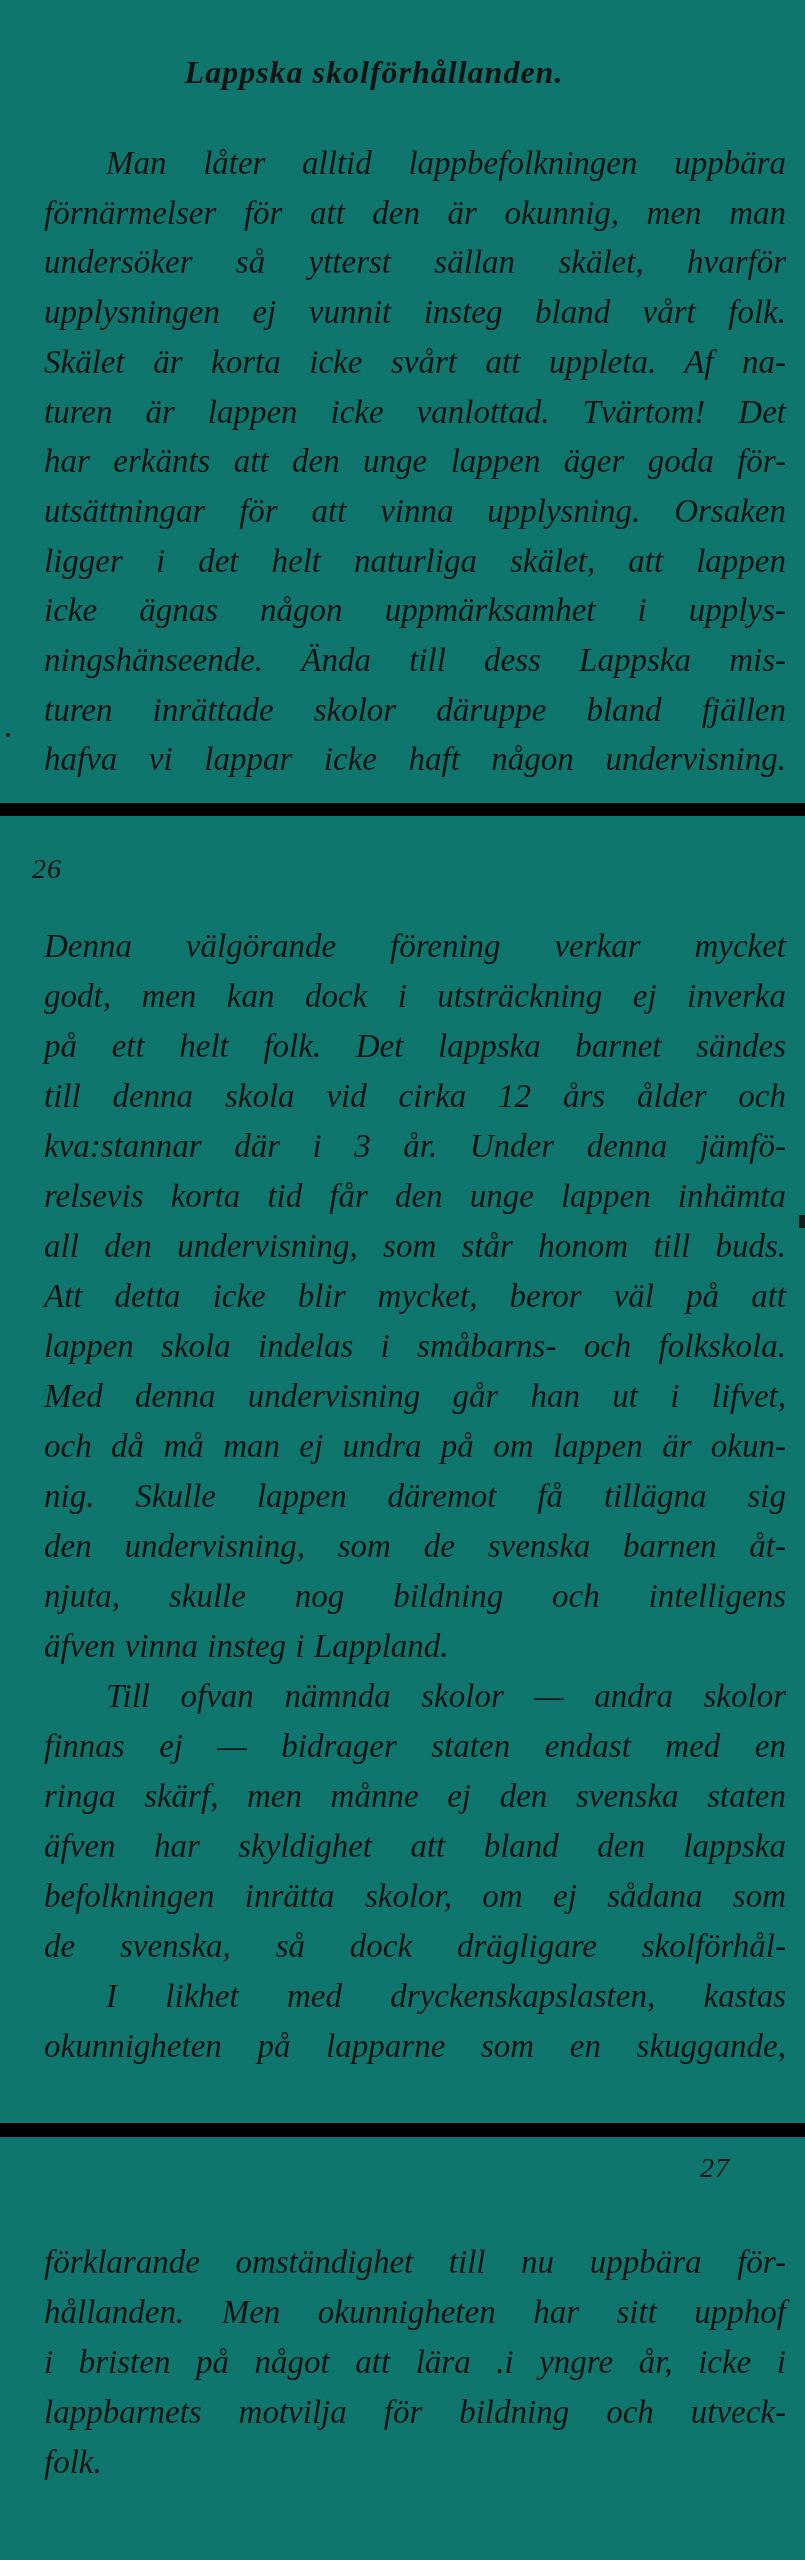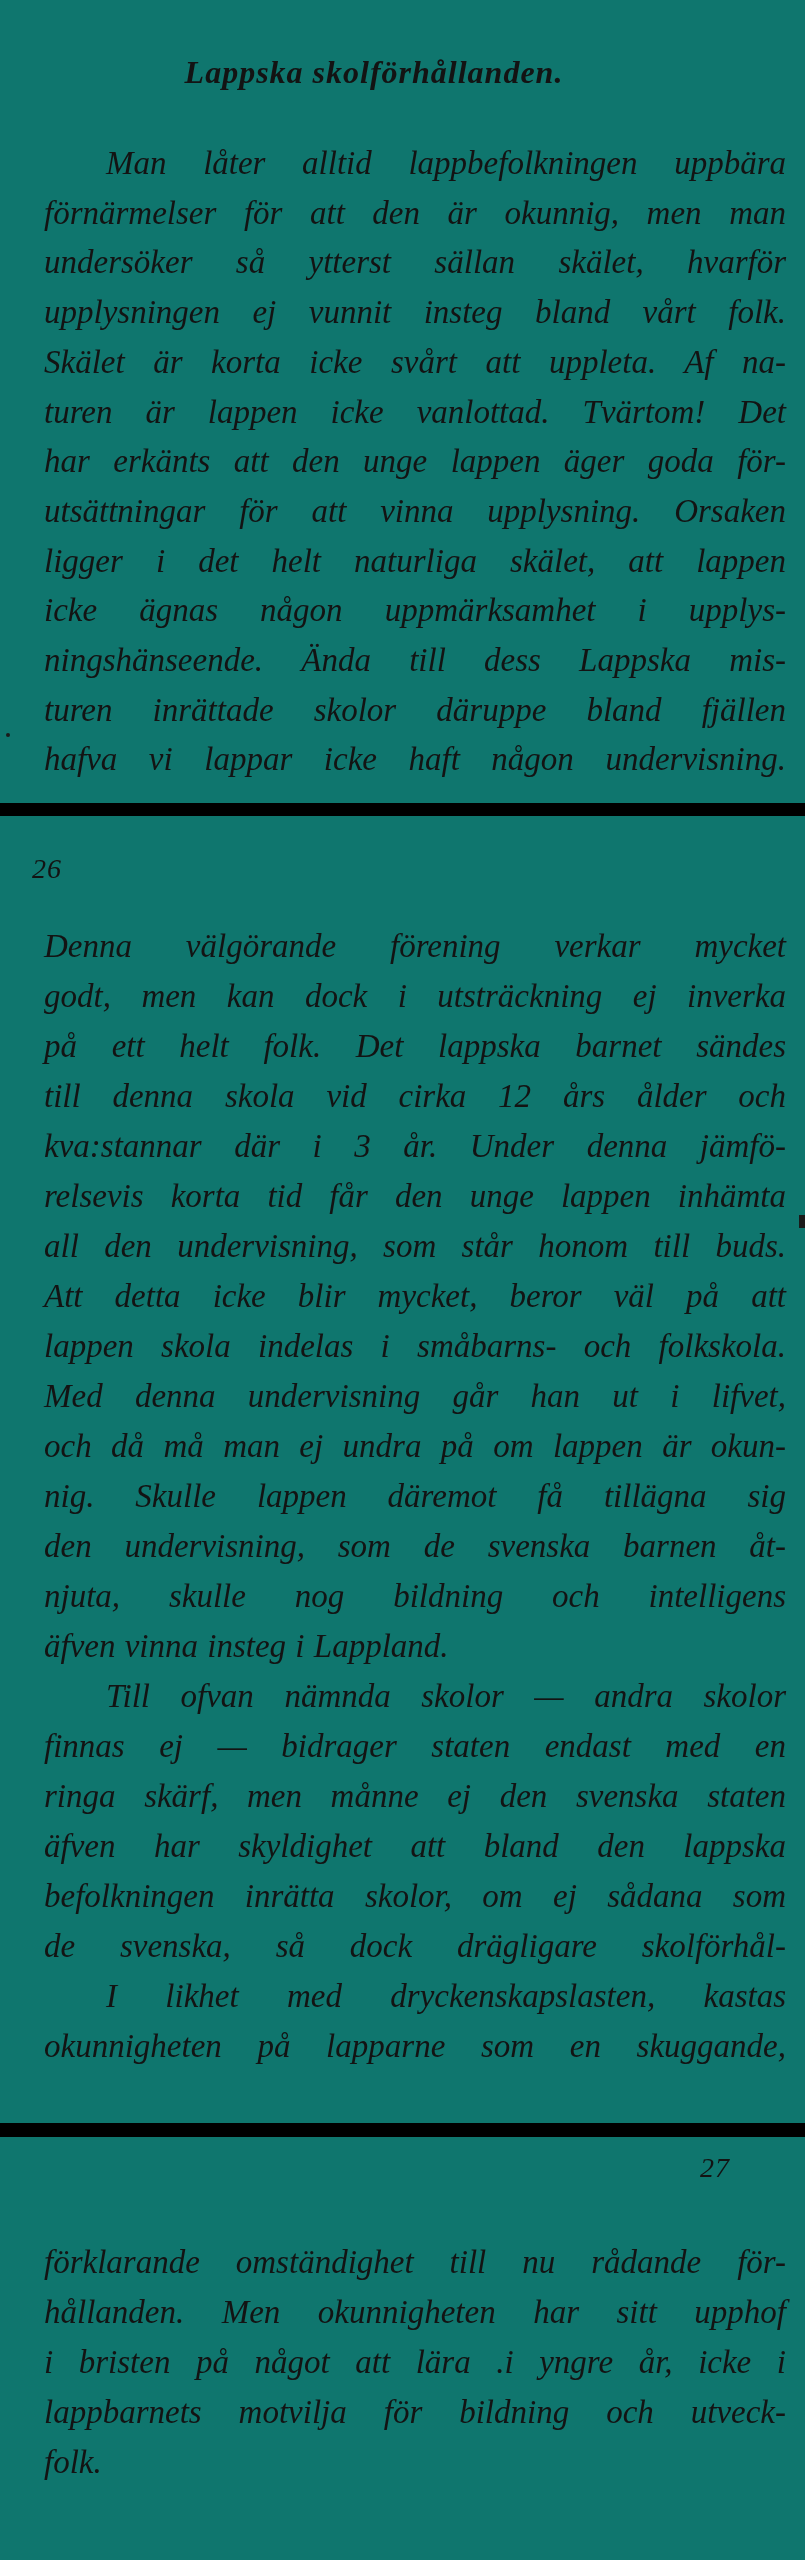--- a/index.html
+++ b/index.html
@@ -118,21 +118,21 @@
       <div class="line">de svenska, så dock drägligare skolförhål-</div>
       <div class="line indent">I likhet med dryckenskapslasten, kastas</div>
       <div class="line">okunnigheten på lapparne som en skuggande,</div>
     </div>
 
   <div class="separator separator-2"></div>
 
   <div class="pagenum pagenum-right">27</div>
 
   <div class="textblock tb-page27">
-      <div class="line">förklarande omständighet till nu rådande för-</div>
+      <div class="line">förklarande omständighet till nu uppbära för-</div>
       <div class="line">hållanden. Men okunnigheten har sitt upphof</div>
       <div class="line">i bristen på något att lära .i yngre år, icke i</div>
       <div class="line">lappbarnets motvilja för bildning och utveck-</div>
       <div class="line end">folk.</div>
     </div>
 
   <div class="speck speck-1"></div>
   <div class="speck speck-2"></div>
 
 </div>

